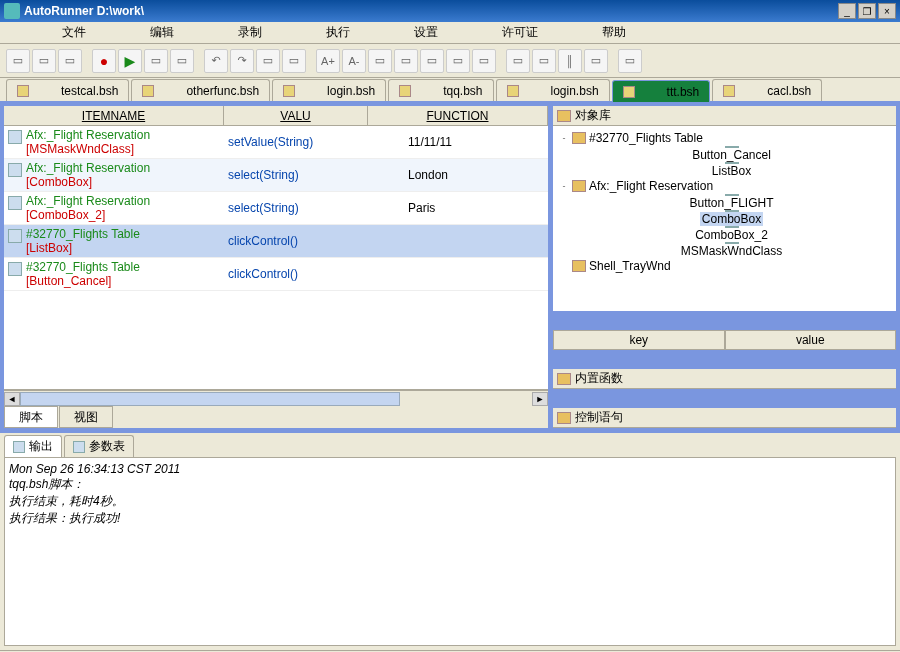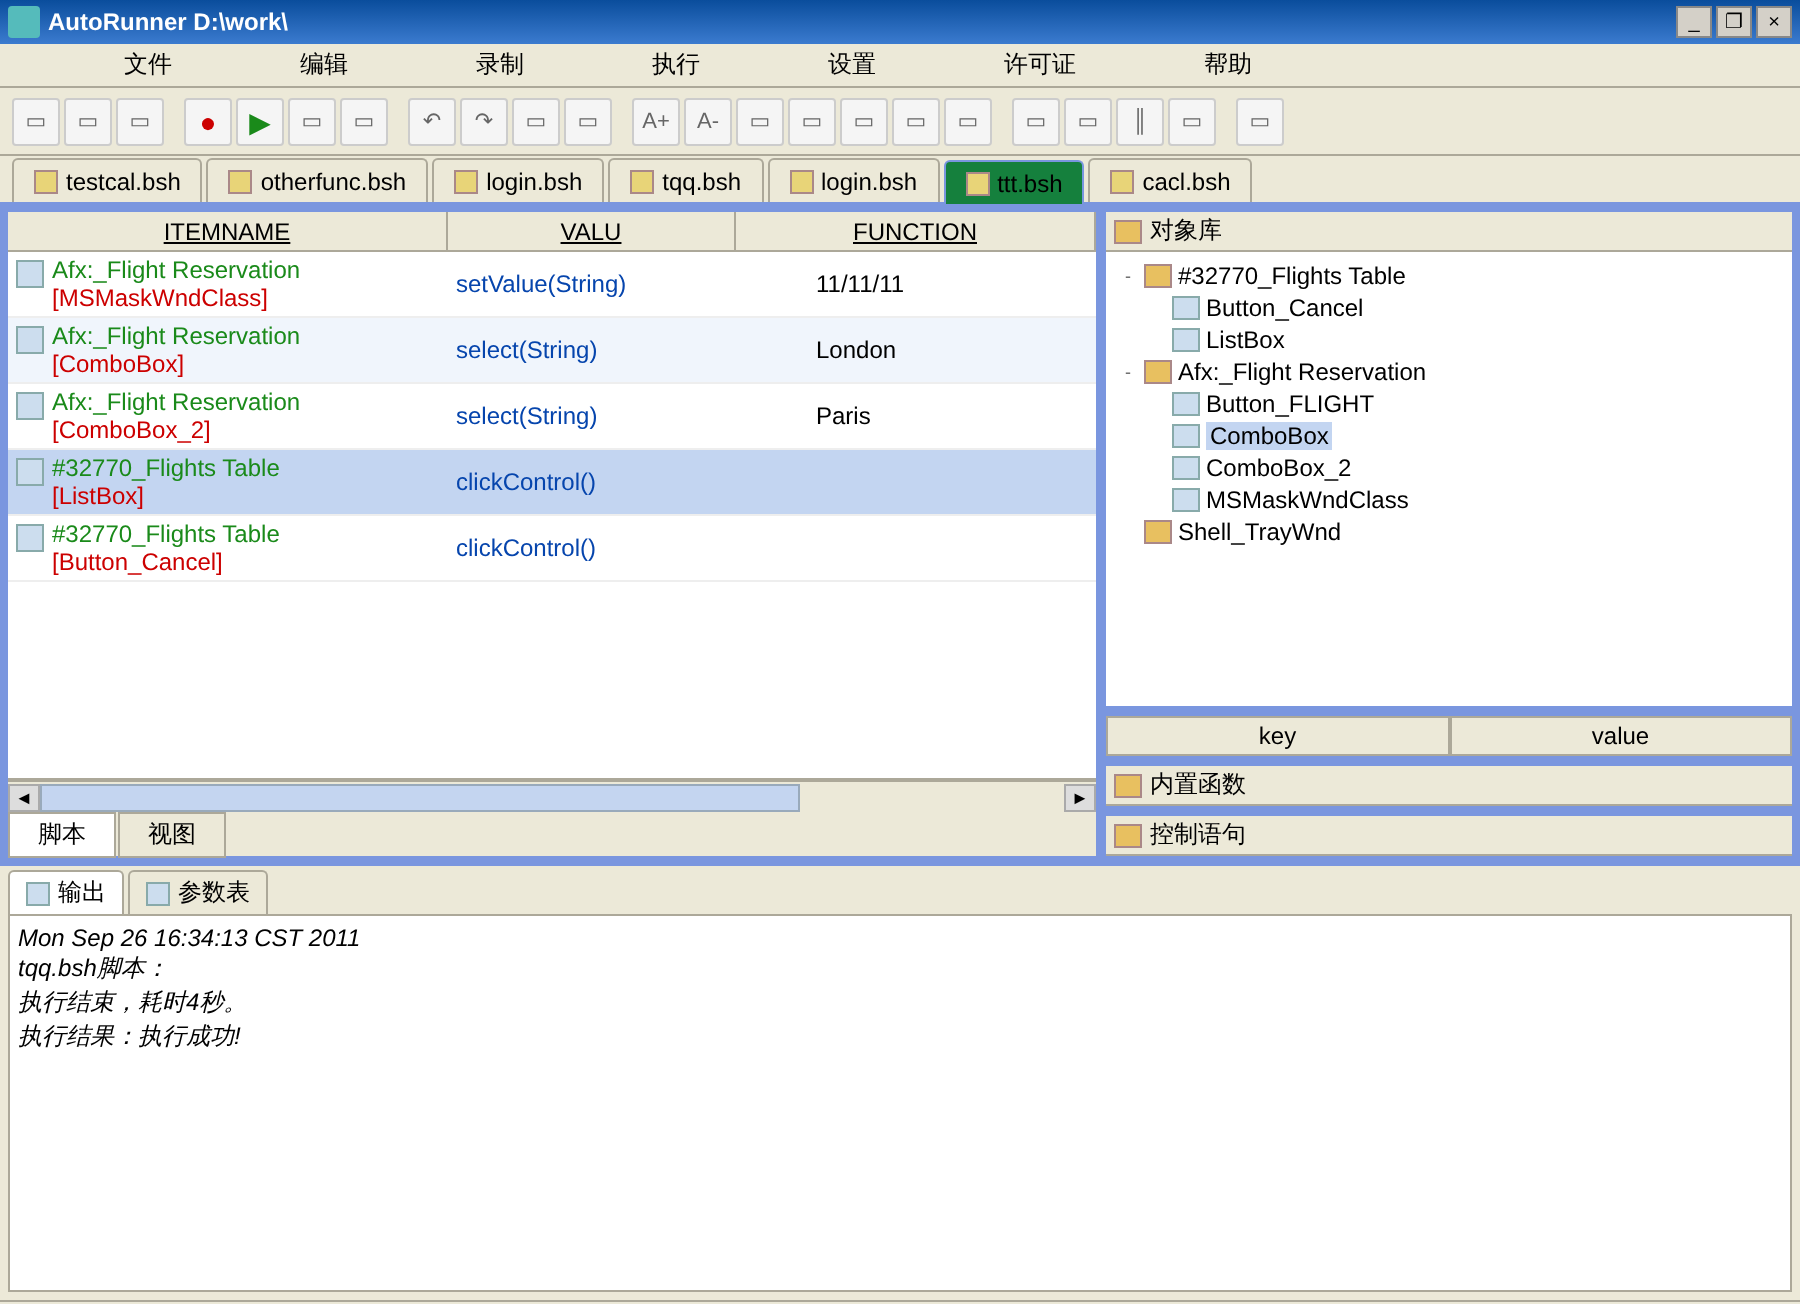--- a/index.html
+++ b/index.html
@@ -13,21 +13,21 @@
 .menubar { height: 22px; background: #ece9d8; display: flex; align-items: center; padding: 0 6px; border-bottom: 1px solid #aca899; }
 .menubar .menuitem { padding: 0 8px; cursor: default; margin-left: 48px; }
 
 .toolbar { height: 34px; background: #ece9d8; display: flex; align-items: center; padding: 0 6px; border-bottom: 1px solid #aca899; gap: 2px; }
 .toolbar .tbtn { width: 24px; height: 24px; border: 1px solid #ccc; background: #f5f5f5; border-radius: 2px; display: flex; align-items: center; justify-content: center; font-size: 11px; color: #666; }
 .toolbar .tbtn.sep { width: 6px; border: none; background: none; }
 .toolbar .tbtn.green { color: #1a8a1a; font-size: 14px; }
 .toolbar .tbtn.red { color: #c00; font-size: 14px; }
 
 .filetabs { height: 24px; background: #ece9d8; display: flex; align-items: flex-end; padding: 0 6px; border-bottom: 1px solid #7a96df; }
-.filetab { height: 22px; border: 1px solid #aca899; border-bottom: none; background: #ece9d8; padding: 0 10px; display: flex; align-items: center; margin-right: 2px; border-radius: 3px 3px 0 0; }
+.filetab { height: 22px; border: 1px solid #aca899; border-bottom: none; background: #ece9d8; padding: 0 10px; display: flex; align-items: center; margin-right: 2px; border-radius: 3px 3px 0 0; gap: 28px; }
 .filetab .ficon { width: 12px; height: 12px; background: #e8d478; border: 1px solid #a88; margin-right: 4px; }
 .filetab.active { background: #15803d; border-color: #7a96df; position: relative; top: 1px; }
 
 .workarea { display: flex; height: 330px; background: #7a96df; padding: 3px; gap: 3px; }
 
 .leftpane { flex: 1; display: flex; flex-direction: column; background: #fff; border: 1px solid #7a96df; }
 .gridhead { display: flex; height: 20px; background: #ece9d8; border-bottom: 1px solid #aca899; }
 .gridhead .col { border-right: 1px solid #aca899; text-align: center; line-height: 20px; text-decoration: underline; }
 .col1 { width: 220px; } .col2 { width: 180px; } .col3 { flex: 1; }
 
@@ -40,35 +40,35 @@
 .row .cell3 { flex: 1; padding: 2px 4px; }
 .row .ricon { width: 14px; height: 14px; border: 1px solid #8aa; background: #cde; margin-right: 4px; margin-top: 2px; flex-shrink: 0; }
 .row .itemname { color: #1a8a1a; display: block; }
 .row .itemsub { color: #cc0000; display: block; }
 
 .hscroll { height: 16px; background: #ece9d8; border-top: 1px solid #aca899; position: relative; }
 .hscroll .thumb { position: absolute; left: 16px; width: 380px; height: 14px; top: 1px; background: #c4d5f0; border: 1px solid #9ab; }
 .hscroll .arr { position: absolute; width: 16px; height: 14px; top: 1px; background: #ddd; border: 1px solid #aaa; text-align: center; font-size: 9px; line-height: 12px; }
 .hscroll .arr.l { left: 0; } .hscroll .arr.r { right: 0; }
 
-.bottomtabs { height: 22px; background: #ece9d8; display: flex; align-items: center; }
+.bottomtabs { height: 22px; background: #ece9d8; display: flex; }
 .bottomtabs .btab { padding: 2px 14px; border: 1px solid #aca899; background: #ece9d8; margin-right: 1px; }
 .bottomtabs .btab.active { background: #fff; }
 
-.rightpane { width: 345px; display: flex; flex-direction: column; gap: 3px; }
+.rightpane { width: 345px; display: flex; flex-direction: column; gap: 17px; }
 .rpanel { background: #fff; border: 1px solid #7a96df; }
 .rpanel .phead { height: 20px; background: #ece9d8; border-bottom: 1px solid #aca899; display: flex; align-items: center; padding: 0 4px; }
 .rpanel .phead .picon { width: 14px; height: 12px; background: #e8c060; border: 1px solid #a88; margin-right: 4px; }
 .tree { padding: 4px; }
 .treeitem { display: flex; align-items: center; height: 16px; padding: 0 2px; }
 .treeitem .exp { width: 10px; text-align: center; font-size: 9px; color: #666; }
 .treeitem .ticon { width: 14px; height: 12px; margin: 0 3px; }
 .treeitem .ticon.folder { background: #e8c060; border: 1px solid #a88; }
 .treeitem .ticon.item { background: #cde; border: 1px solid #8aa; }
-.treeitem.d1 { padding-left: 16px; }
+.treeitem.d1 { padding-left: 16px; flex-direction: column; }
 .treeitem.selected span.tlabel { background: #c3d5f1; padding: 0 2px; }
 
 .kvhead { display: flex; height: 20px; background: #ece9d8; }
 .kvhead .kvcol { flex: 1; border: 1px solid #aca899; text-align: center; line-height: 18px; }
 
 .outputarea { height: 218px; background: #ece9d8; border-top: 1px solid #7a96df; display: flex; flex-direction: column; }
 .outtabs { height: 24px; display: flex; align-items: flex-end; padding: 0 4px; background: #ece9d8; }
 .outtab { height: 22px; border: 1px solid #aca899; border-bottom: none; padding: 0 8px; display: flex; align-items: center; margin-right: 2px; border-radius: 3px 3px 0 0; background: #ece9d8; }
 .outtab .oicon { width: 12px; height: 12px; border: 1px solid #8aa; background: #cde; margin-right: 4px; }
 .outtab.active { background: #fff; }

